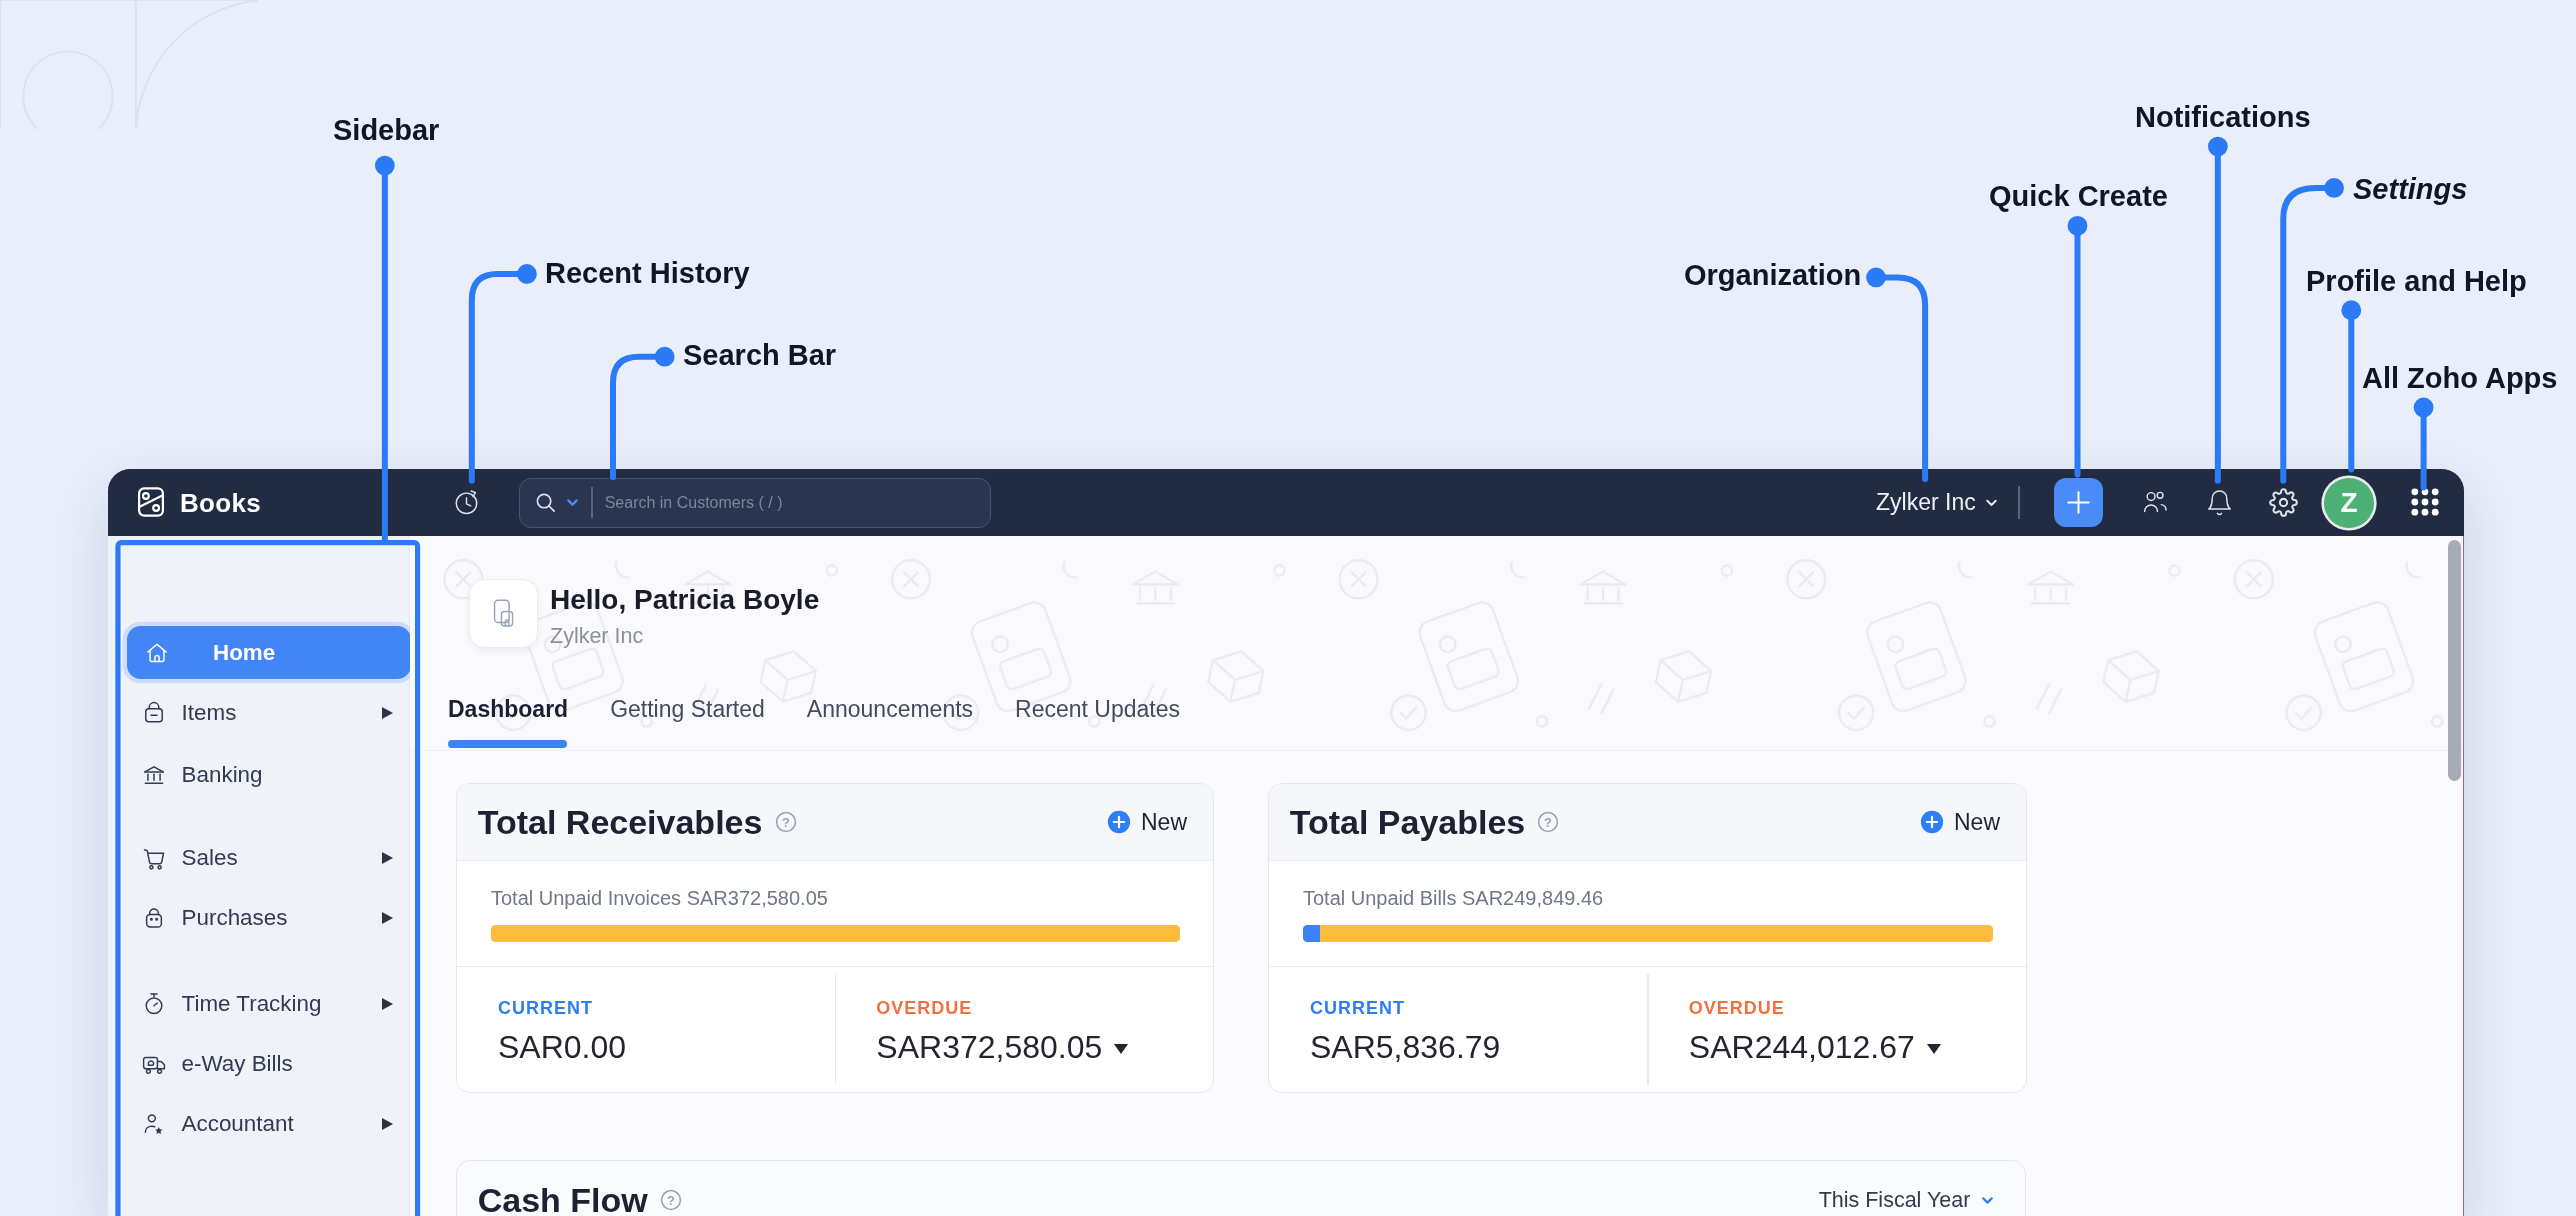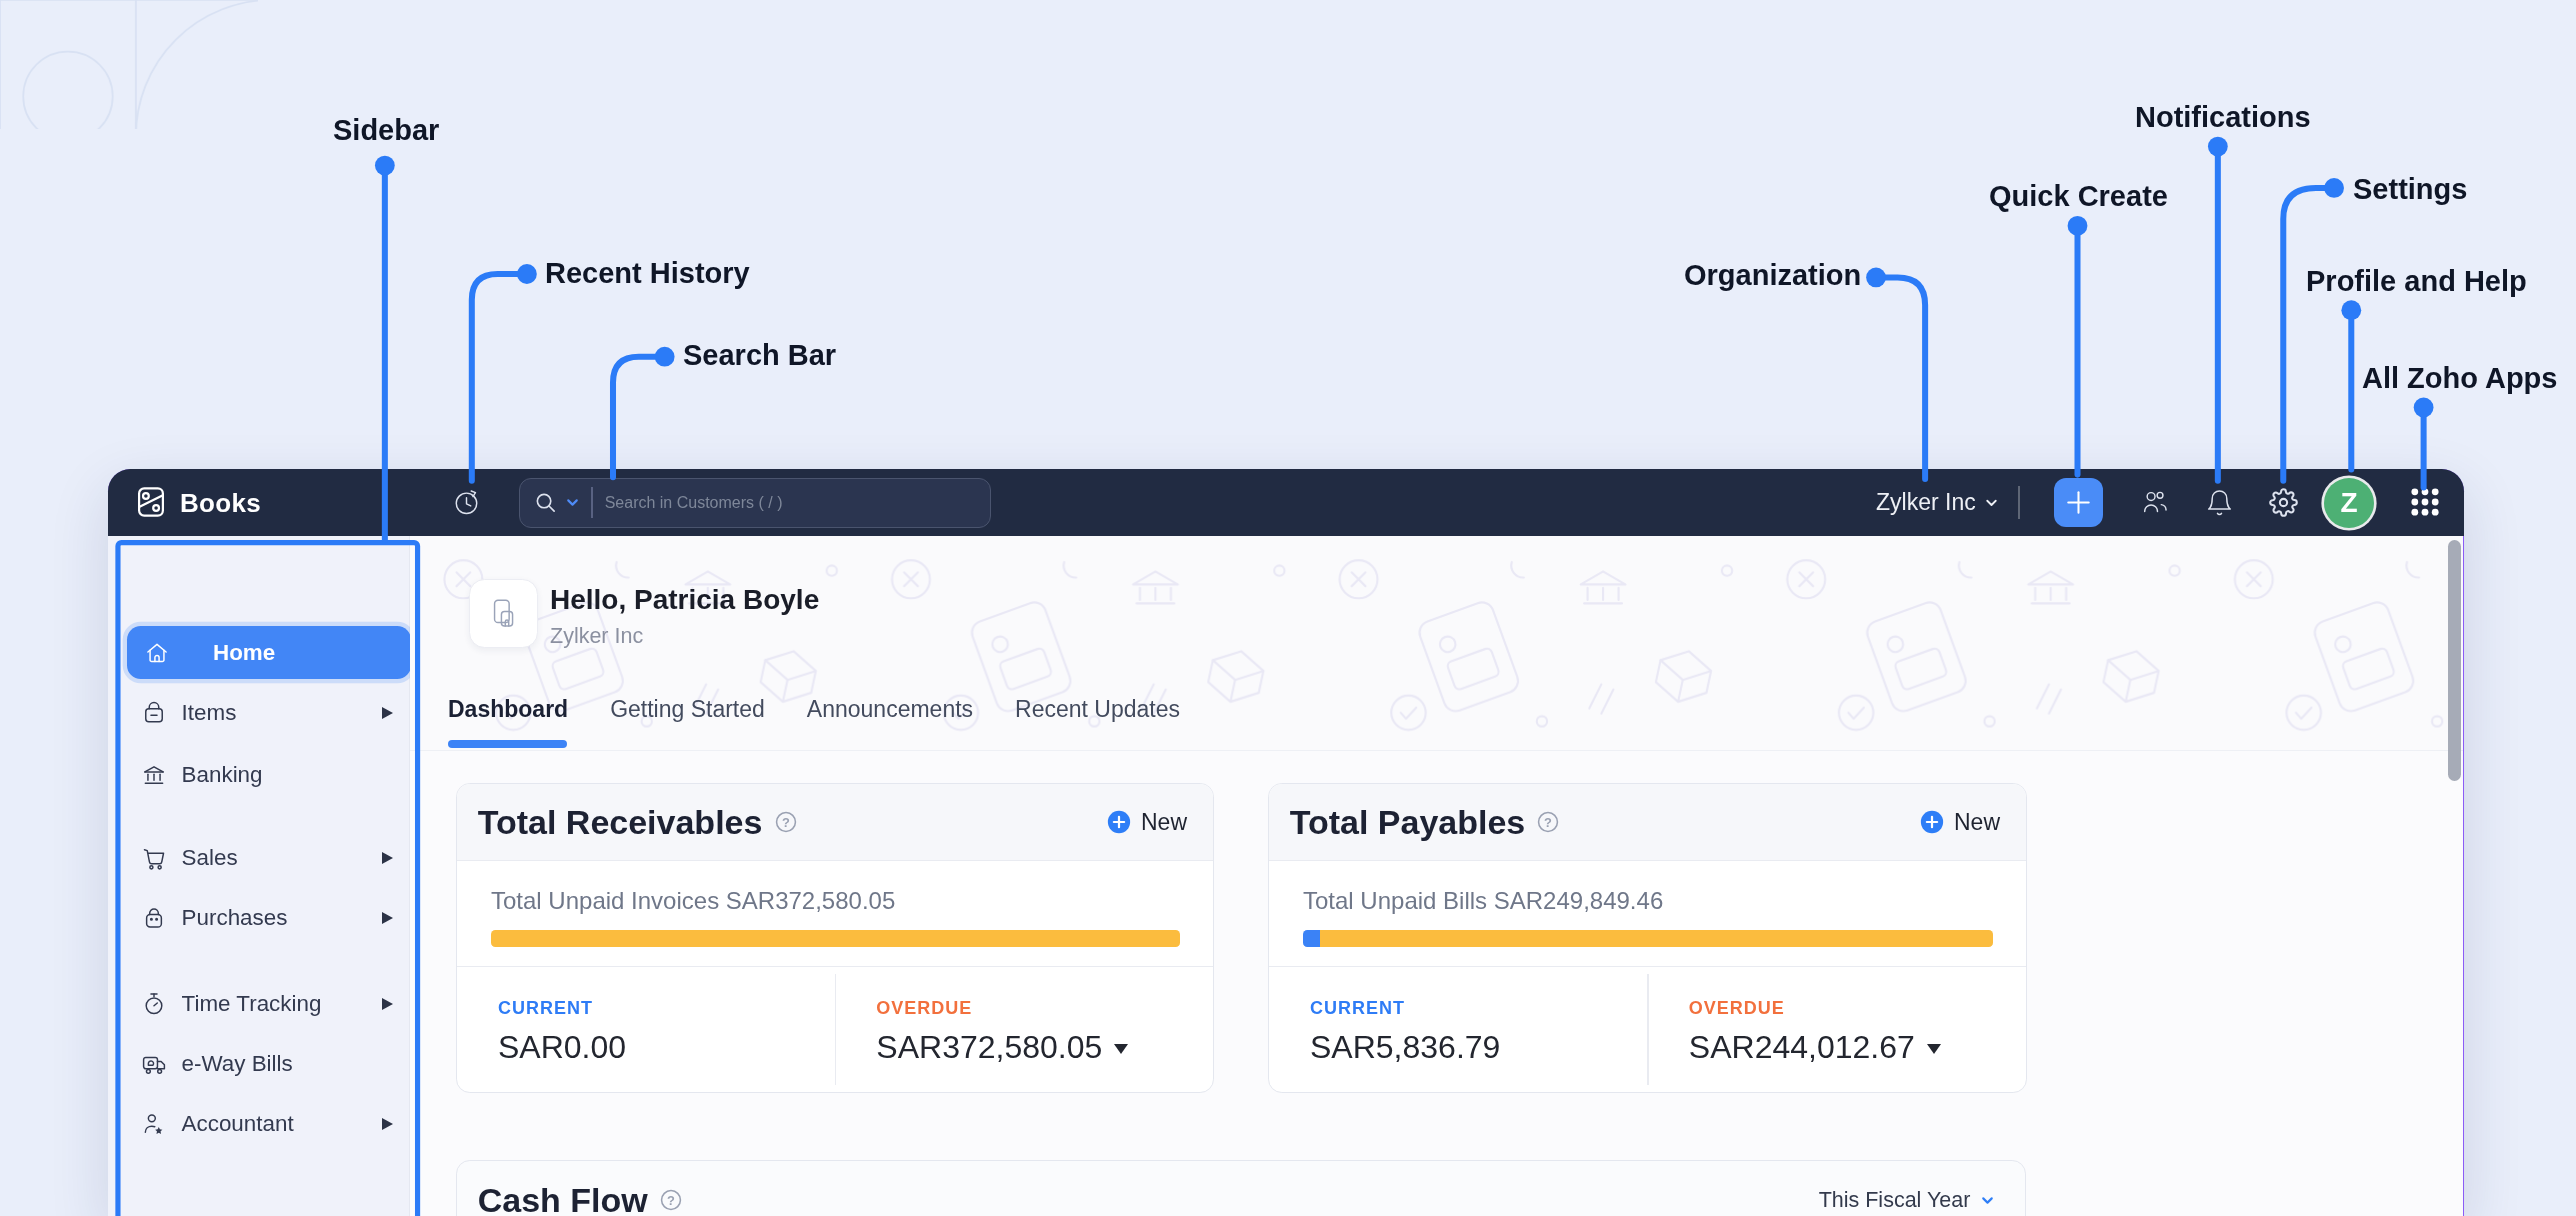--- a/index.html
+++ b/index.html
@@ -71,21 +71,21 @@
   .card.receivables { left:46px; width:758px; }
   .card.payables { left:858px; width:759px; }
   .card-head { height:77px; background:#f6f7fa; border-bottom:1.7px solid #e9ebf1; display:flex; align-items:center; padding:0 26px 0 20.7px; }
   .card-title { font-size:34px; font-weight:600; color:#1d2233; }
   .help { width:24px; height:24px; margin-left:11.2px; flex:none; }
   .spacer { flex:1; }
   .newbtn { display:flex; align-items:center; gap:9.5px; }
   .newbtn svg { width:24px; height:24px; }
   .newbtn .nlbl { font-size:23px; color:#1e2330; }
   .card-mid { padding:26px 33px 0 34px; height:106px; border-bottom:1.7px solid #e9ebf1; }
-  .summary { font-size:24px; color:#6f7789; }
+  .summary { font-size:20px; color:#6f7789; }
   .bar { margin-top:14.6px; height:17px; border-radius:4.3px; display:flex; overflow:hidden; background:#f1f2f6; }
   .bar .seg-current { background:#3b82f6; height:100%; }
   .bar .seg-overdue { background:#fbbc3e; height:100%; }
   .card-bottom { display:flex; height:125px; }
   .col { flex:1; padding-top:31px; }
   .col.c1 { padding-left:41px; }
   .col.c2 { padding-left:40px; }
   .vdiv { width:1.7px; background:#e9ebf1; margin:6.9px 0; }
   .klabel { font-size:18px; font-weight:700; letter-spacing:1px; }
   .klabel.current { color:#2e7cf6; } .klabel.overdue { color:#f2703d; }
@@ -102,21 +102,21 @@
 
   
   .ann-svg { position:absolute; inset:0; width:2576px; height:1217px; z-index:5; pointer-events:none; }
   .ann-label { position:absolute; z-index:6; font-size:29px; font-weight:600; color:#0f1627; white-space:nowrap; }
   .l-sidebar { left:333px; top:114px; }
   .l-recent-history { left:545px; top:257px; }
   .l-search-bar { left:683px; top:339px; }
   .l-organization { left:1684px; top:259px; }
   .l-quick-create { left:1989px; top:180px; }
   .l-notifications { left:2135px; top:101px; }
-  .l-settings { left:2353px; top:173px; }
+  .l-settings { left:2353px; top:173px;font-style:italic; }
   .l-profile-and-help { left:2306px; top:265px; }
   .l-all-zoho-apps { left:2362px; top:362px; }
 </style>
 </head>
 <body>
 
 <div class="stage">
 
   <svg class="backdrop" viewBox="0 0 300 150" width="258" height="129">
     <defs>

